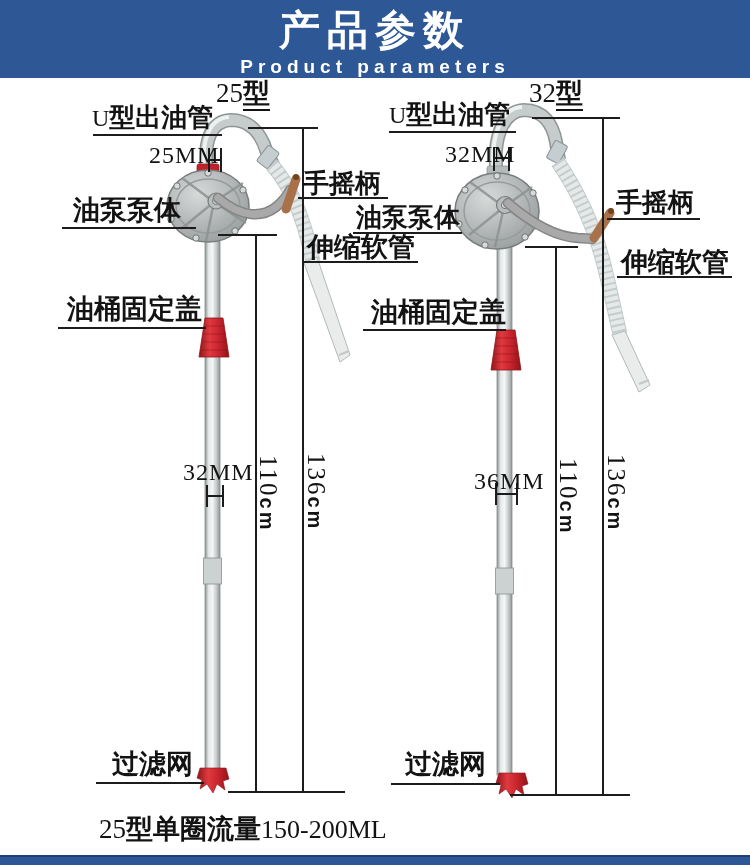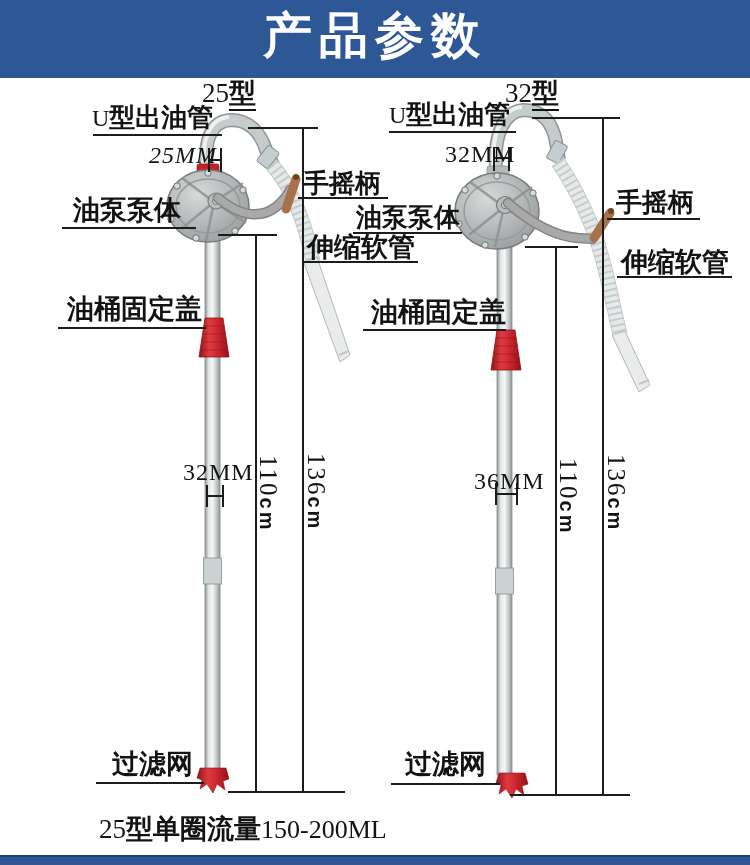--- a/index.html
+++ b/index.html
@@ -1,20 +1,20 @@
 <!DOCTYPE html>
 <html><head>
 <meta charset="utf-8">
 <style>
   html,body{margin:0;padding:0;background:#ffffff;}
   #stage{position:relative;width:750px;height:865px;background:#ffffff;overflow:hidden;
          font-family:"Liberation Sans",sans-serif;}
   
   .band{position:absolute;left:0;top:0;width:750px;height:78px;background:#2e5796;text-align:center;}
-  .band .cn{display:block;margin-top:3px;font-size:49px;font-weight:700;color:#ffffff;letter-spacing:7px;}
+  .band .cn{display:block;margin-top:3px;font-size:41px;font-weight:700;color:#ffffff;letter-spacing:7px;}
   .band .en{display:block;margin-top:-2px;font-size:19px;font-weight:700;color:#ffffff;letter-spacing:5px;}
   .strip{position:absolute;left:0;top:855px;width:750px;height:10px;background:#2e5796;border-top:2px solid #1f4175;}
   
   .lbl{position:absolute;white-space:nowrap;color:#131313;line-height:1;}
   .cjk{font-family:"Liberation Sans",sans-serif;font-weight:700;font-size:27px;color:#131313;}
   .srf{font-family:"Liberation Serif",serif;font-weight:400;font-size:24px;color:#131313;}
   .model .srf{font-size:27px;}
   .model .cjk{border-bottom:2px solid #131313;padding-bottom:1px;}
   .mm{letter-spacing:1px;}
   .vtext{position:absolute;transform-origin:0 0;transform:rotate(90deg);white-space:nowrap;line-height:1;}
@@ -25,20 +25,21 @@
   .caption .cjk{font-size:27px;}
   svg{position:absolute;left:0;top:0;pointer-events:none;}
 </style>
 </head>
 <body>
 
 <div id="stage">
 
   <div class="band">
     <span class="cn">产品参数</span>
+    <span class="en">Product parameters</span>
   </div>
 
   <svg width="750" height="865" viewBox="0 0 750 865">
     <defs>
       <linearGradient id="tubeGrad" x1="0" y1="0" x2="1" y2="0">
         <stop offset="0" stop-color="#8e9494"></stop>
           <stop offset="0.25" stop-color="#e7eaea"></stop>
         <stop offset="0.5" stop-color="#f5f7f7"></stop>
           <stop offset="0.78" stop-color="#c2c7c7"></stop>
         <stop offset="1" stop-color="#8e9494"></stop>
@@ -182,44 +183,44 @@
       <path d="M496,483 V505 M517,483 V505 M496,494 H517" fill="none"></path>
       <line x1="389" y1="132" x2="516" y2="132"></line>
       <line x1="607" y1="219" x2="700" y2="219"></line>
       <line x1="353" y1="233" x2="462" y2="233"></line>
       <line x1="617" y1="277" x2="732" y2="277"></line>
       <line x1="363" y1="330" x2="506" y2="330"></line>
       <line x1="391" y1="784" x2="500" y2="784"></line>
     </g>
   </svg>
 
-  <div class="lbl model" style="left:202px;top:80px;">
+  <div class="lbl model" style="left:216px;top:80px;">
     <span class="srf">25</span><span class="cjk">型</span>
   </div>
   <div class="lbl" style="left:92px;top:104px;">
     <span class="srf">U</span><span class="cjk" style="font-size:26px">型出油管</span>
   </div>
-  <div class="lbl srf mm" style="left:149px;top:143px;font-style:italic;">25MM</div>
+  <div class="lbl srf mm" style="left:149px;top:143px;">25MM</div>
   <div class="lbl cjk" style="left:303px;top:170px;font-size:26px;">手摇柄</div>
   <div class="lbl cjk" style="left:73px;top:197px;">油泵泵体</div>
   <div class="lbl cjk" style="left:307px;top:234px;">伸缩软管</div>
   <div class="lbl cjk" style="left:67px;top:296px;">油桶固定盖</div>
   <div class="lbl srf mm" style="left:183px;top:460px;">32MM</div>
   <div class="vtext" style="left:281px;top:455px;">
     <span class="vnum">110</span><span class="vunit">cm</span>
   </div>
   <div class="vtext" style="left:329px;top:453px;">
     <span class="vnum">136</span><span class="vunit">cm</span>
   </div>
   <div class="lbl cjk" style="left:112px;top:751px;">过滤网</div>
   <div class="caption" style="left:99px;top:816px;">
     <span class="srf">25</span><span class="cjk">型单圈流量</span><span class="srf" style="font-size:26px">150-200ML</span>
   </div>
 
-  <div class="lbl model" style="left:505px;top:80px;">
+  <div class="lbl model" style="left:529px;top:80px;">
     <span class="srf">32</span><span class="cjk">型</span>
   </div>
   <div class="lbl" style="left:389px;top:101px;">
     <span class="srf">U</span><span class="cjk" style="font-size:26px">型出油管</span>
   </div>
   <div class="lbl srf mm" style="left:445px;top:142px;">32MM</div>
   <div class="lbl cjk" style="left:616px;top:189px;font-size:26px;">手摇柄</div>
   <div class="lbl cjk" style="left:356px;top:204px;font-size:26px;">油泵泵体</div>
   <div class="lbl cjk" style="left:621px;top:249px;">伸缩软管</div>
   <div class="lbl cjk" style="left:371px;top:299px;">油桶固定盖</div>

